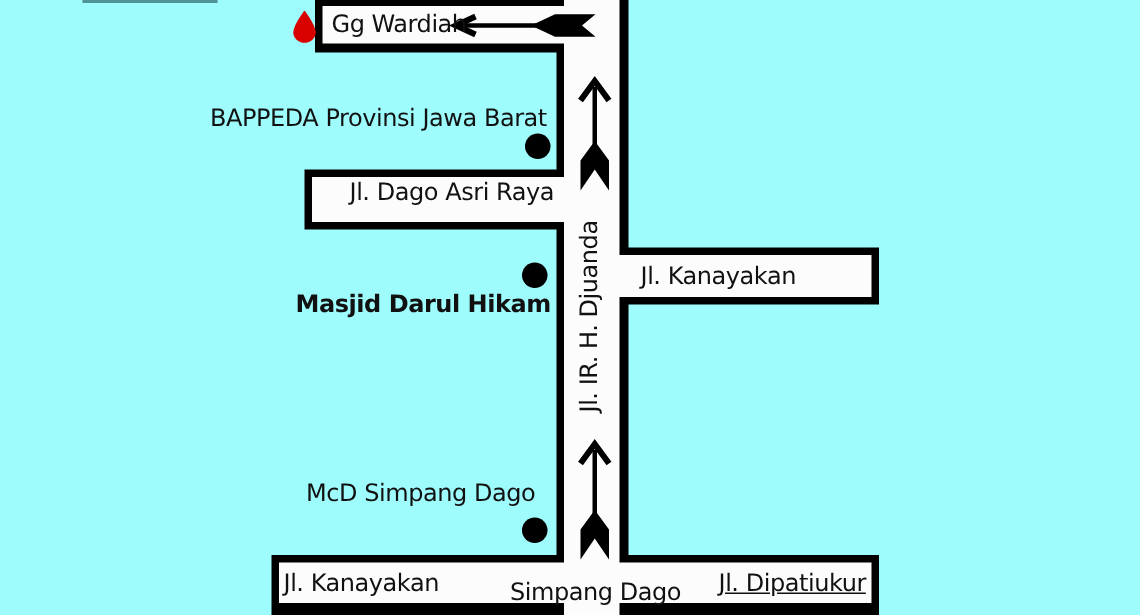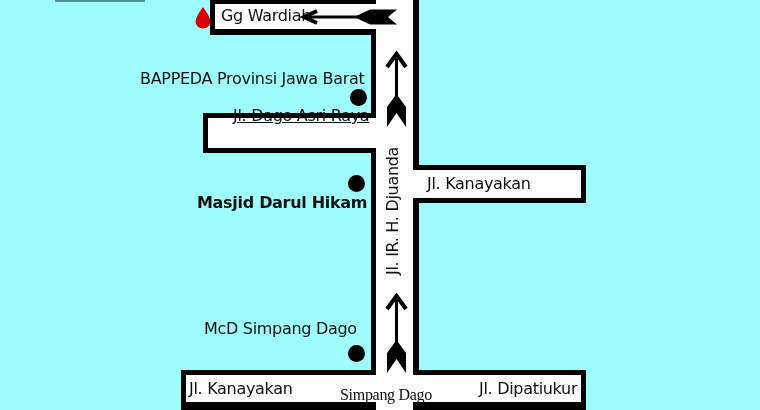--- a/index.html
+++ b/index.html
@@ -82,30 +82,30 @@
   </div>
 
   <div class="dot" style="left:350px;top:89px;"></div>
   <div class="dot" style="left:348px;top:175px;"></div>
   <div class="dot" style="left:348px;top:345px;"></div>
 
   <span class="lbl" style="left:221px;top:6px;">Gg Wardiah</span>
 
   <span class="lbl" style="left:117px;top:69px;margin-left:23px;">BAPPEDA Provinsi Jawa Barat</span>
 
-  <span class="lbl" style="left:233px;top:106px;text-decoration:underline;">Jl. Dago Asri Raya</span>
+  <span class="lbl" style="left:233px;top:118px;">Jl. Dago Asri Raya</span>
 
   <span class="lbl-vert" style="left:383px;top:140px;width:24px;height:142px;">Jl. IR. H. Djuanda</span>
 
   <span class="lbl" style="left:427px;top:174px;text-align:center;">Jl. Kanayakan</span>
 
   <span class="lbl" style="left:197px;top:193px;font-weight:bold;">Masjid Darul Hikam</span>
 
   <span class="lbl" style="left:204px;top:319px;">McD Simpang Dago</span>
 
   <span class="lbl" style="left:189px;top:379px;">Jl. Kanayakan</span>
 
-  <span class="lbl" style="left:340px;top:385px;font-family:Liberation Serif, serif;">Simpang Dago</span>
+  <span class="lbl" style="left:340px;top:385px;">Simpang Dago</span>
 
-  <span class="lbl" style="left:479px;top:379px;">Jl. Dipatiukur</span>
+  <span class="lbl" style="left:479px;top:379px;text-decoration:underline;">Jl. Dipatiukur</span>
 
   <div class="edge-artifact"></div>
 </div>
 
 </body></html>

